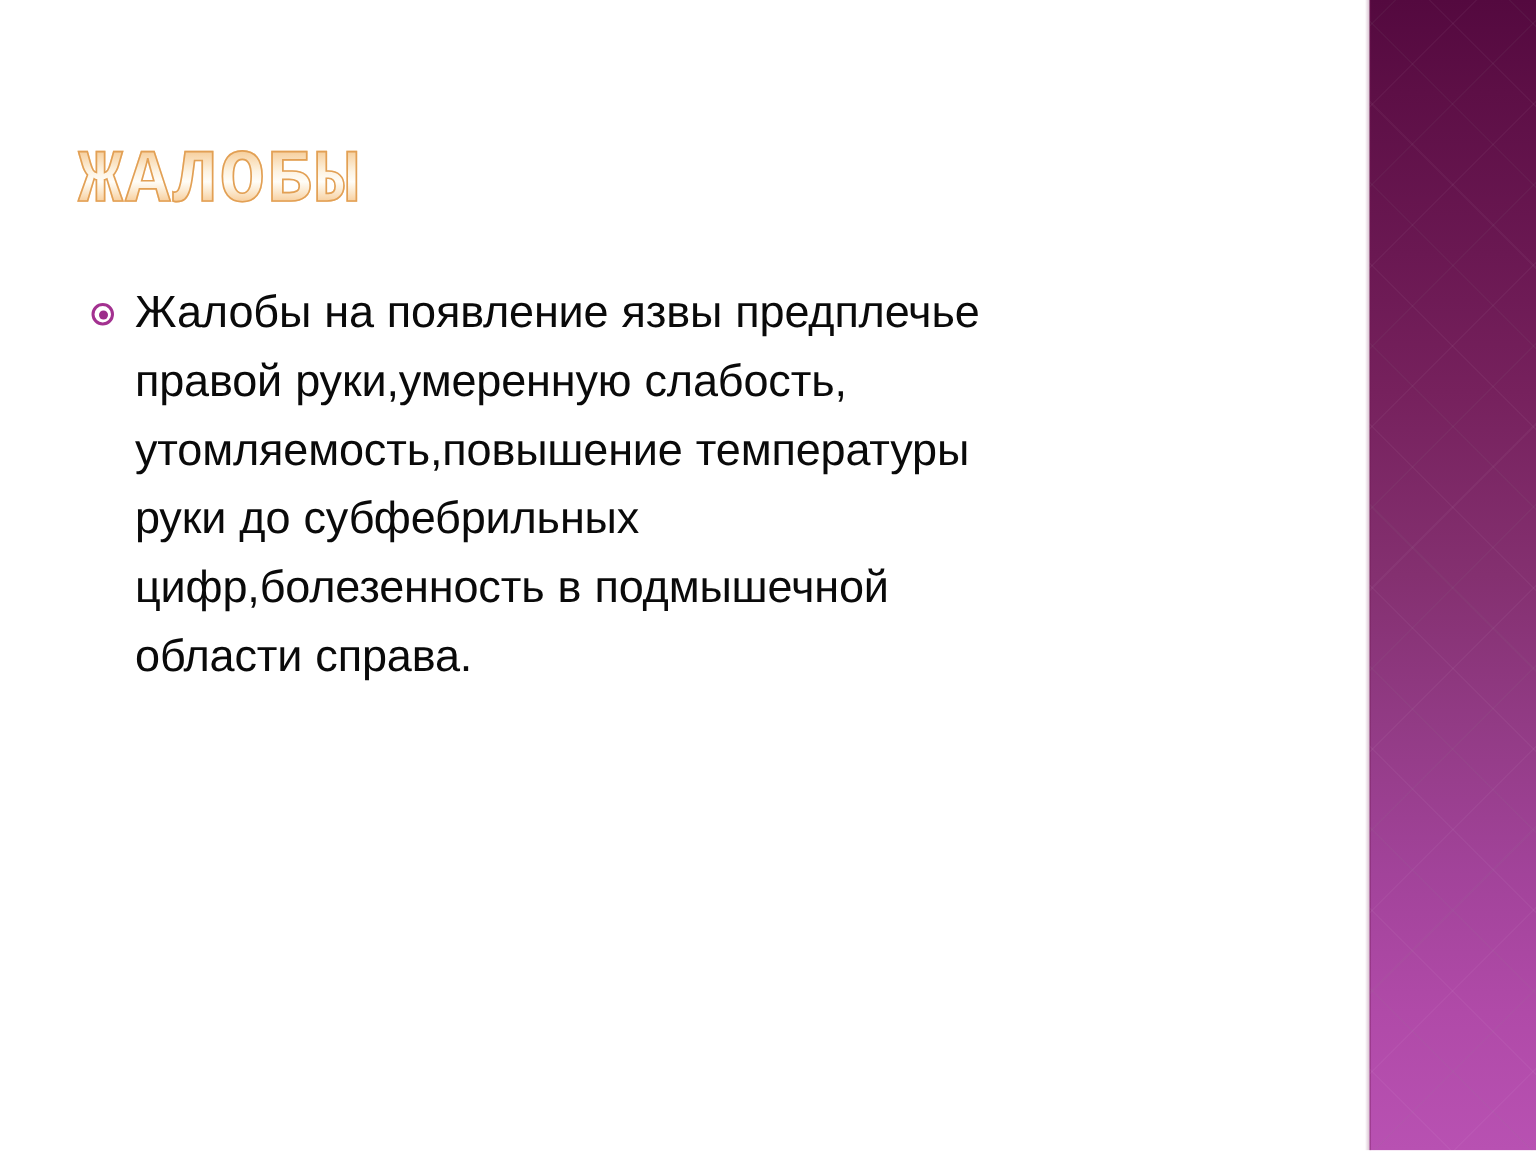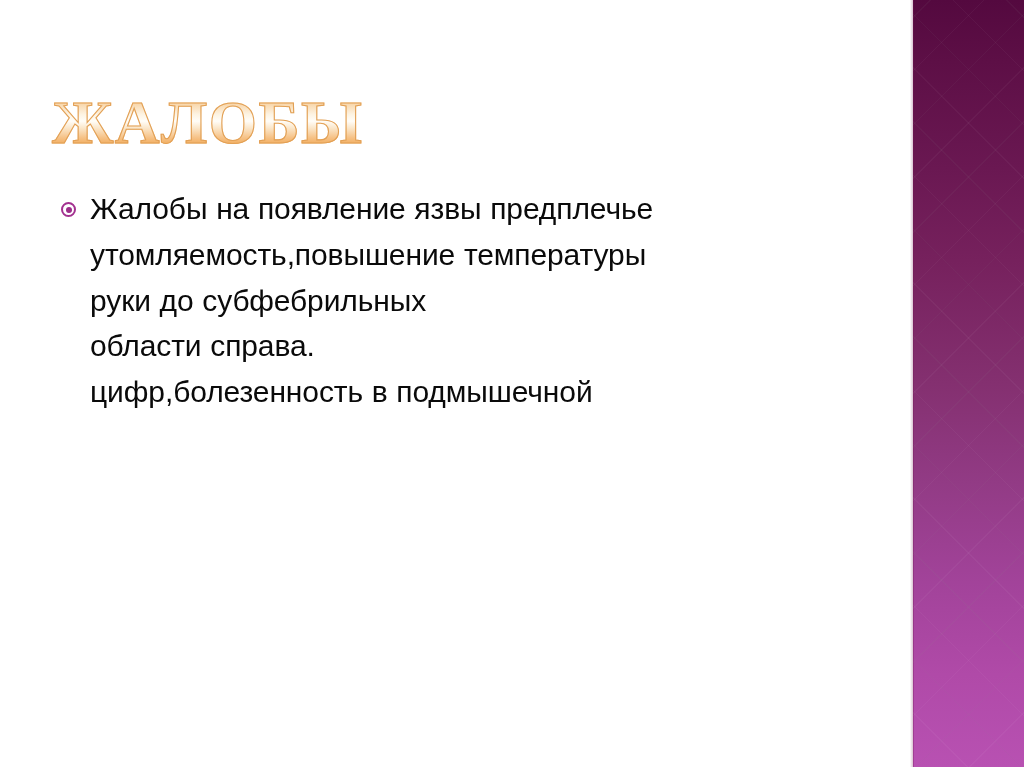--- a/index.html
+++ b/index.html
@@ -62,23 +62,23 @@
     pointer-events: none;
   }
 
   
   .slide-title {
     position: absolute;
     left: 52px;
     top: 92px;
     width: 820px;
     height: 62px;
-    font-family: Liberation Serif, serif;
+    font-family: Liberation Mono, monospace;
     font-weight: 700;
-    font-size: 62px;
+    font-size: 50px;
     line-height: 60px;
     letter-spacing: 1.5px;
     text-transform: uppercase;
     white-space: nowrap;
     z-index: 3;
 
     
     background-image: linear-gradient(
       to bottom,
       #f0ac5c 0%,
@@ -158,21 +158,22 @@
     <div class="texture"></div>
   </div>
 
   <div class="slide-title">ЖАЛОБЫ</div>
 
   <div class="body-block">
     <div class="bullet-item">
       <span class="bullet-marker"></span>
       <span class="bullet-text">
         <span class="ln">Жалобы на появление язвы предплечье</span>
+        <span class="ln">правой руки,умеренную слабость,</span>
         <span class="ln">утомляемость,повышение температуры</span>
         <span class="ln">руки до субфебрильных</span>
+        <span class="ln">цифр,болезенность в подмышечной</span>
         <span class="ln">области справа.</span>
-        <span class="ln">цифр,болезенность в подмышечной</span>
       </span>
     </div>
   </div>
 
 </div>
 
 </body></html>

